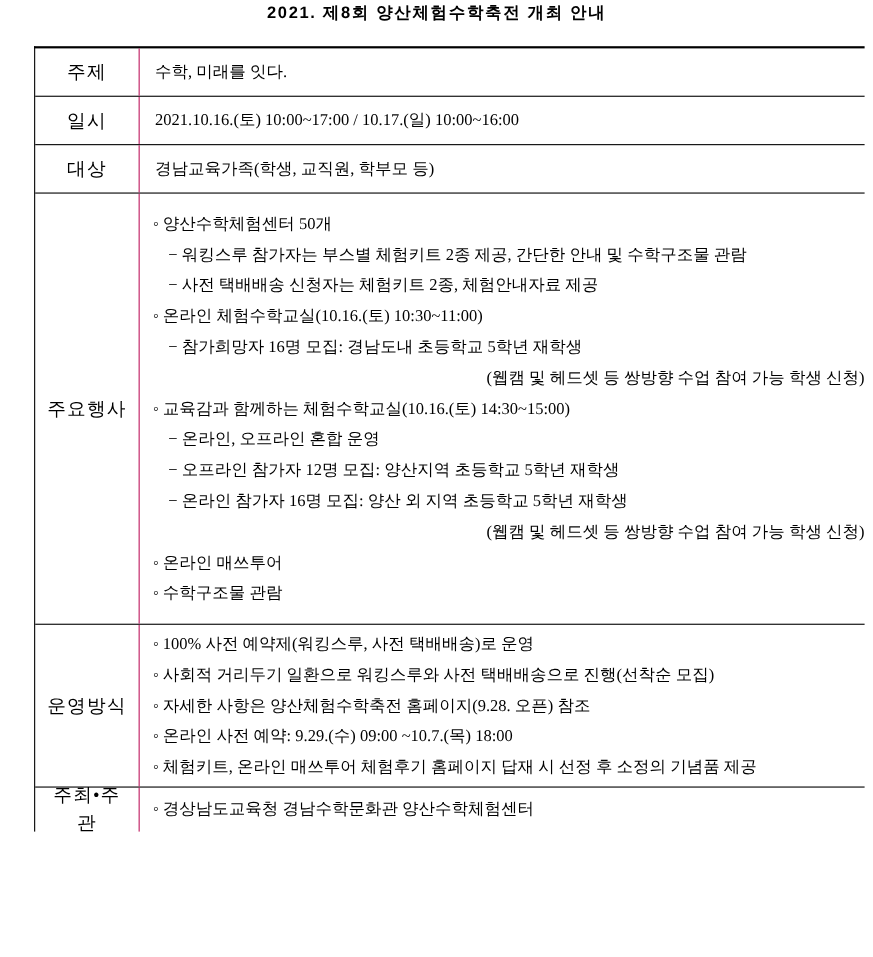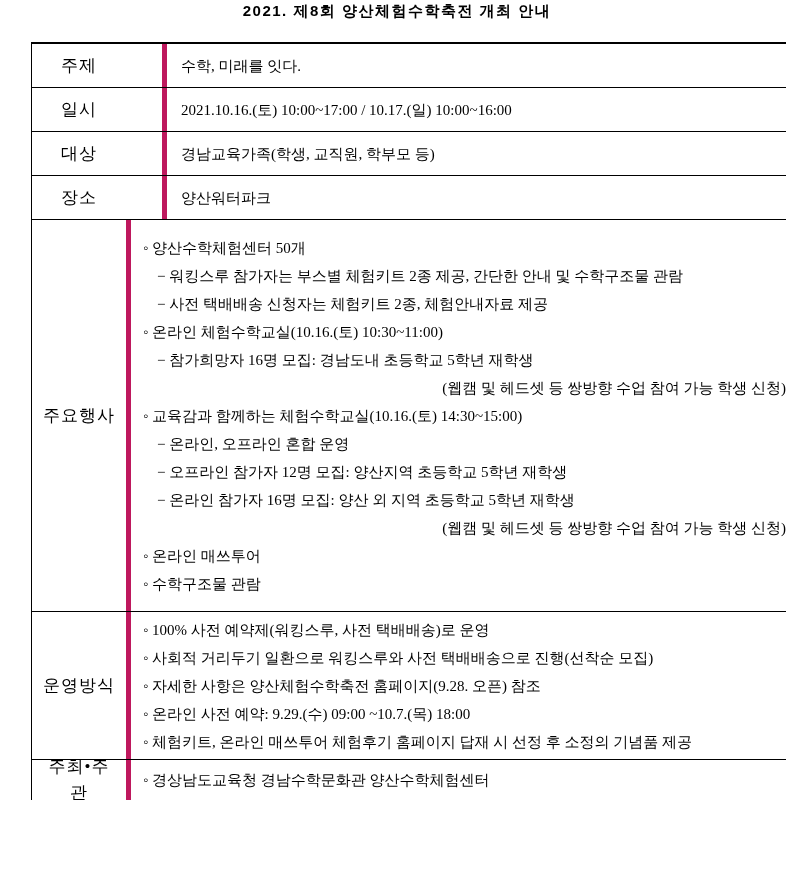--- a/index.html
+++ b/index.html
@@ -49,35 +49,35 @@
     justify-content: center;
     text-align: center;
     font-size: 17px;
     letter-spacing: 1px;
     line-height: 26px;
     padding: 0 8px;
     box-sizing: border-box;
   }
   .content-cell {
     flex: 1 1 auto;
-    border-left: 5px solid #be185d;
+    border-left: 1px solid #be185d;
     display: flex;
     flex-direction: column;
     justify-content: center;
     font-size: 15px;
     box-sizing: border-box;
     overflow: hidden;
   }
   .content-cell .line { line-height: 28px; white-space: nowrap; }
   .line.lv0 { padding-left: 14px; }
   .line.lv1 { padding-left: 12px; }
   .line.lv2 { padding-left: 26px; }
   .line.lv3 { padding-left: 40px; text-align: right; }
   
-  .row-h44  { height: 44px; gap: 36px; }
+  .row-h44  { height: 44px; }
   .row-main { height: 392px; }
   .row-op   { height: 148px; }
   .row-contact { height: 72px; }
   .row-host { height: 40px; }
 </style>
 </head>
 <body>
 
 <div class="page-title">2021. 제8회 양산체험수학축전 개최 안내</div>
 
@@ -97,26 +97,20 @@
       </div>
   </div>
 
   <div class="row row-h44">
     <div class="label-cell">대상</div>
     <div class="content-cell">
         <div class="line lv0">경남교육가족(학생, 교직원, 학부모 등)</div>
       </div>
   </div>
 
-  <div class="row row-h44">
-    <div class="label-cell">장소</div>
-    <div class="content-cell">
-        <div class="line lv0">양산워터파크</div>
-      </div>
-  </div>
 
   <div class="row row-main">
     <div class="label-cell">주요행사</div>
     <div class="content-cell">
         <div class="line lv1">◦ 양산수학체험센터 50개</div>
         <div class="line lv2">− 워킹스루 참가자는 부스별 체험키트 2종 제공, 간단한 안내 및 수학구조물 관람</div>
         <div class="line lv2">− 사전 택배배송 신청자는 체험키트 2종, 체험안내자료 제공</div>
         <div class="line lv1">◦ 온라인 체험수학교실(10.16.(토) 10:30~11:00)</div>
         <div class="line lv2">− 참가희망자 16명 모집: 경남도내 초등학교 5학년 재학생</div>
         <div class="line lv3">(웹캠 및 헤드셋 등 쌍방향 수업 참여 가능 학생 신청)</div>

